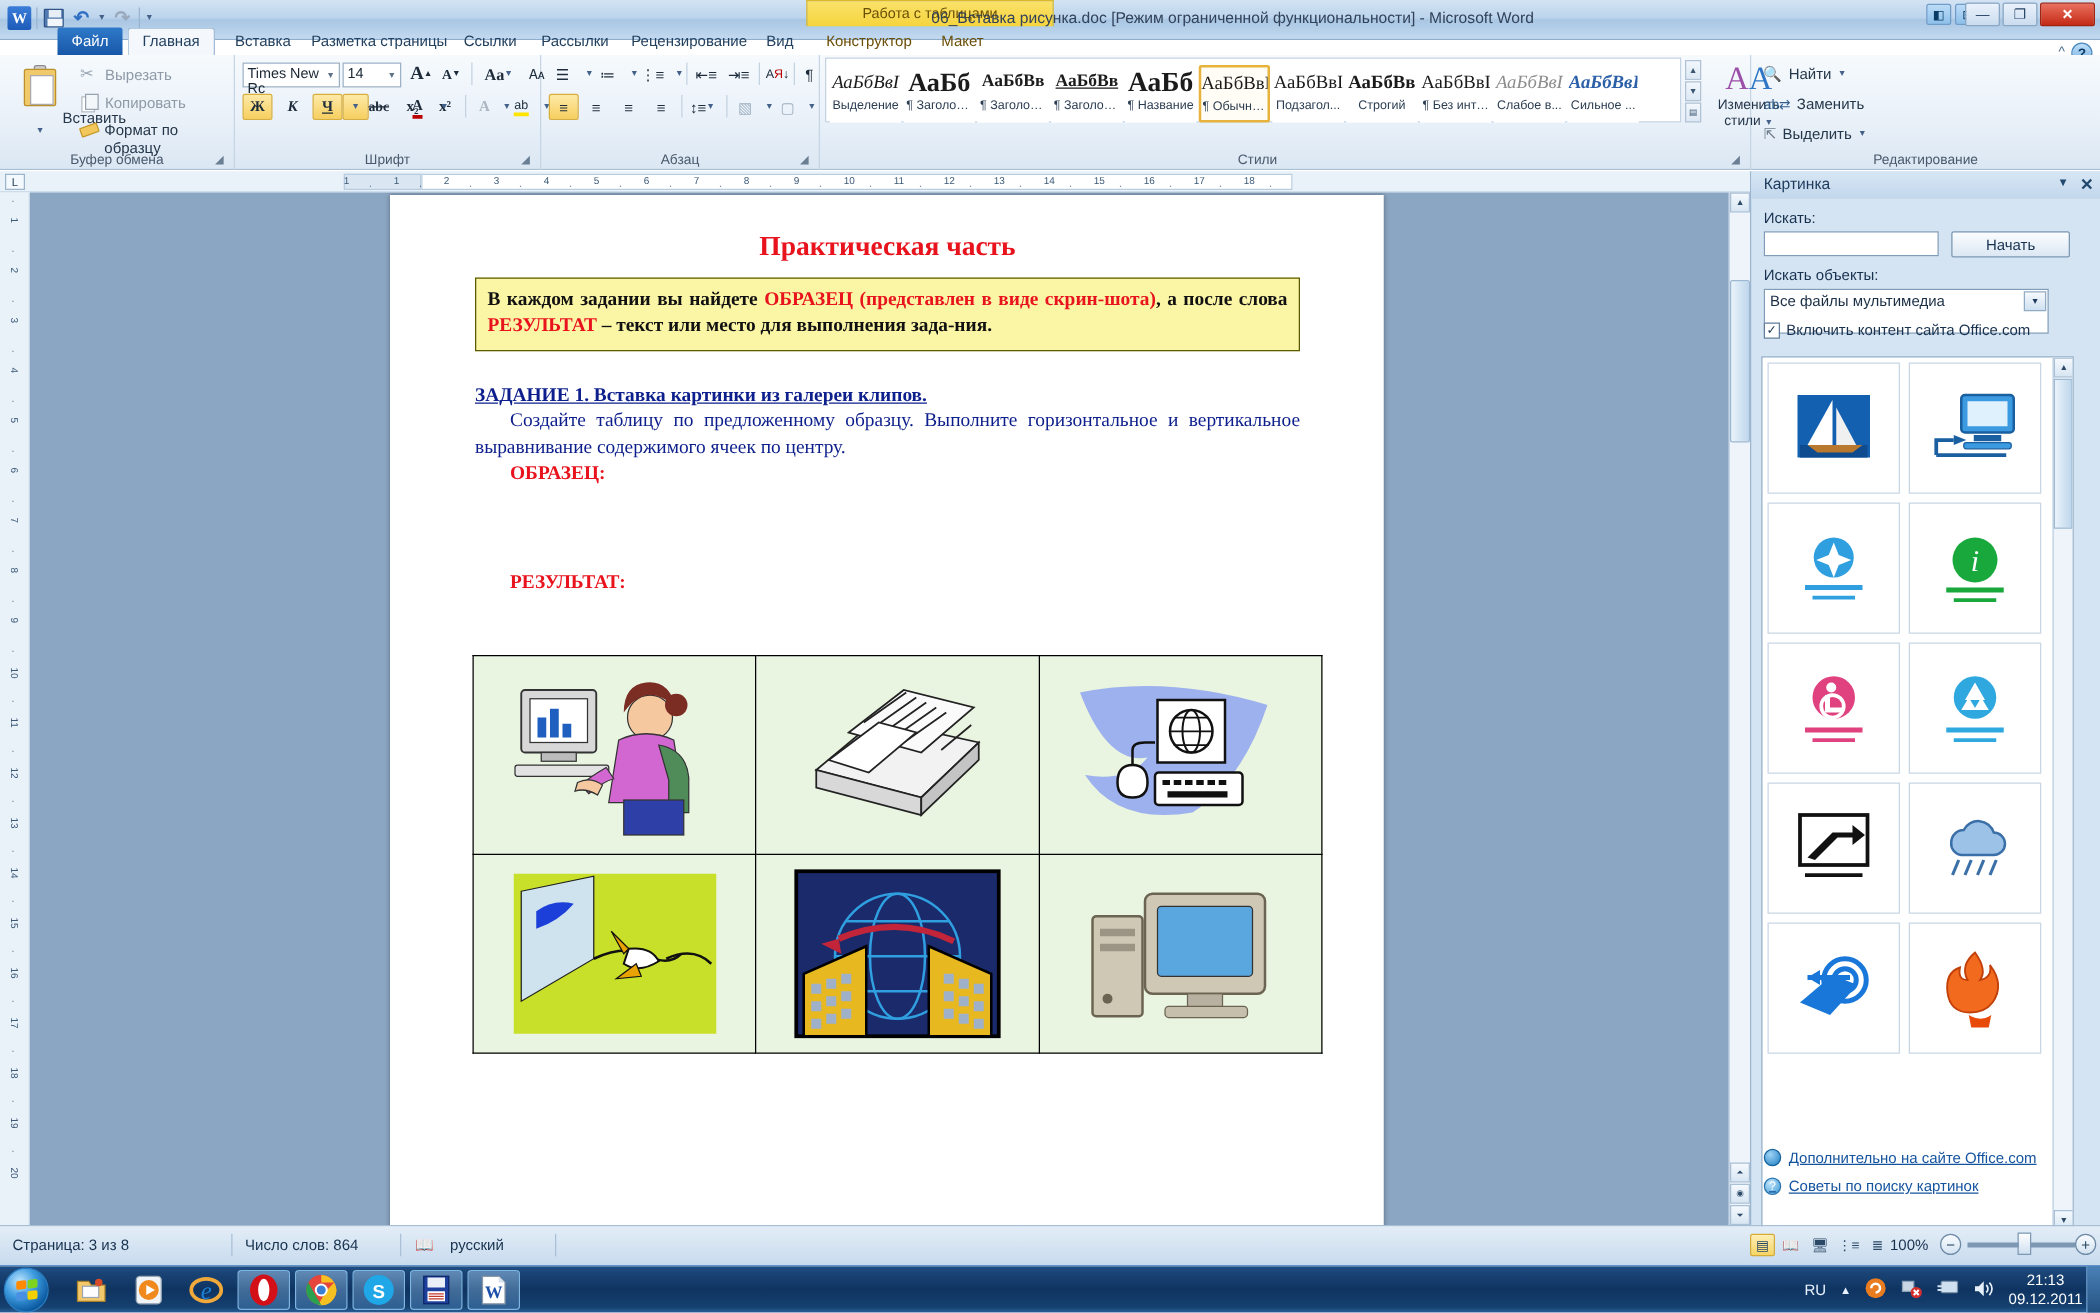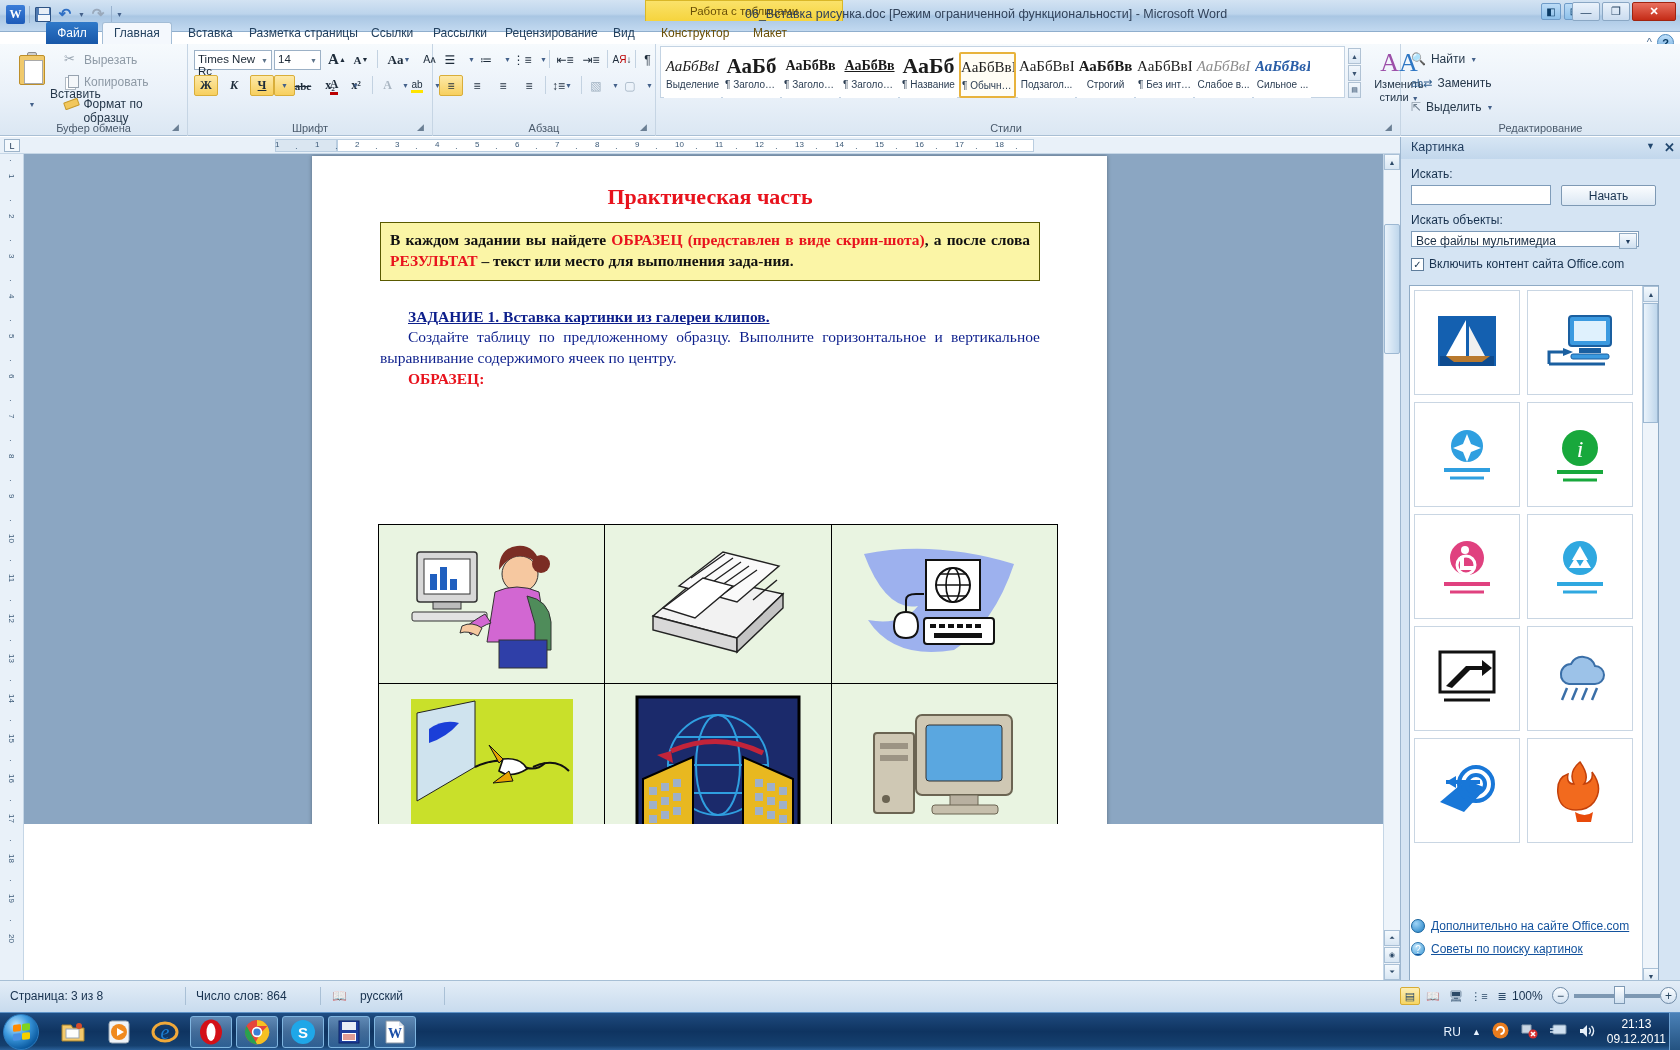--- a/index.html
+++ b/index.html
@@ -118,21 +118,21 @@
   }
   .rl-corner{position:absolute;left:4px;top:2px;width:16px;height:13px;border:1px solid #9db4ca;background:#f4f9fd;display:flex;align-items:center;justify-content:center;font-size:9px;color:#27405c;}
   .rl-track{position:absolute;left:275px;top:2px;height:13px;width:760px;background:#fff;border:1px solid #b9cde0;}
   .rl-track.grey{background:#dae6f1;}
   .ruler-v{
     position:absolute;left:0;top:154px;width:24px;height:826px;
     background:#e9f1f9;border-right:1px solid #c5d6e6;font-size:8px;color:#3c5a78;
   }
 
   
-  .docarea{position:absolute;left:24px;top:154px;width:1376px;height:670px;background:#8ba6c2;overflow:hidden;}
+  .docarea{position:absolute;left:24px;top:154px;width:1376px;height:826px;background:#8ba6c2;overflow:hidden;}
   .page{position:absolute;left:288px;top:2px;width:795px;height:830px;background:#fff;box-shadow:0 0 4px rgba(0,0,0,.35);}
   .pbody{position:absolute;left:68px;top:28px;width:660px;}
 
   h1.doc-title{
     font-family:"Liberation Serif",serif;font-size:22px;color:#e8131d;font-weight:bold;
     text-align:center;margin-bottom:12px;
   }
   .yellowbox{
     background:#fbf5a6;border:1px solid #5a5a00;padding:7px 9px 8px;
     font-family:"Liberation Serif",serif;font-size:15.5px;font-weight:bold;color:#111;
@@ -166,21 +166,21 @@
   }
   .pane-head{position:absolute;left:0;top:0;width:280px;height:22px;background:linear-gradient(to bottom,#d7e6f4,#c2d7ec);}
   .pane-title{position:absolute;left:10px;top:3px;font-size:12.5px;color:#1d3a5c;}
   .pane-x{position:absolute;right:6px;top:3px;font-size:13px;color:#22486f;font-weight:bold;}
   .pane-v{position:absolute;right:26px;top:4px;font-size:9px;color:#22486f;}
   .pn-label{position:absolute;left:10px;font-size:12px;color:#17314e;}
   .pn-input{position:absolute;left:10px;width:140px;height:20px;background:#fff;border:1px solid #7f9cb9;}
   .pn-btn{position:absolute;height:21px;border:1px solid #7e99b4;border-radius:2px;
           background:linear-gradient(to bottom,#fbfdff,#dbe7f3);font-size:12px;color:#17314e;
           display:flex;align-items:center;justify-content:center;}
-  .pn-select{position:absolute;left:10px;width:228px;height:16px;background:#fff;border:1px solid #7f9cb9;font-size:12px;color:#1a2e44;padding:2px 4px 0 4px;}
+  .pn-select{position:absolute;left:10px;width:228px;height:36px;background:#fff;border:1px solid #7f9cb9;font-size:12px;color:#1a2e44;padding:2px 4px 0 4px;}
   .pn-select .arrow{position:absolute;right:1px;top:1px;width:18px;height:16px;background:linear-gradient(to bottom,#f6fafe,#cfe0f0);border:1px solid #91abc4;display:flex;align-items:center;justify-content:center;font-size:7px;color:#1d3a5c;}
   .pn-check{position:absolute;left:10px;font-size:12px;color:#17314e;display:flex;align-items:center;gap:5px;}
   .cbx{width:13px;height:13px;background:#fff;border:1px solid #5f7d9b;display:flex;align-items:center;justify-content:center;font-size:10px;color:#14324f;}
   .results{
     position:absolute;left:8px;top:148px;width:250px;height:700px;background:#fff;border:1px solid #8faac4;overflow:hidden;
   }
   .resgrid{position:absolute;left:4px;top:4px;width:226px;display:flex;flex-wrap:wrap;gap:7px;}
   .rescell{width:106px;height:105px;background:#fff;border:1px solid #c9d6e3;display:flex;align-items:center;justify-content:center;}
   .res-scroll{position:absolute;right:0;top:0;width:16px;height:698px;background:#eef4fa;border-left:1px solid #bccfe1;}
   .pane-links{position:absolute;left:10px;bottom:24px;width:258px;}
@@ -587,24 +587,25 @@
   <div class="docarea">
     <div class="page">
       <div class="pbody">
         <h1 class="doc-title">Практическая часть</h1>
 
         <div class="yellowbox">
           <span>В каждом задании вы найдете </span><span class="red">ОБРАЗЕЦ (представлен в виде скрин-</span><span class="red">шота)</span><span>, а  после слова </span><span class="red">РЕЗУЛЬТАТ</span><span> – текст или место для выполнения зада-ния.</span>
         </div>
 
         <div class="task">
-          <span class="hd" style="margin-left:28px;">ЗАДАНИЕ 1.  Вставка картинки из галереи клипов.</span>
+          <span class="hd" style="">ЗАДАНИЕ 1.  Вставка картинки из галереи клипов.</span>
           <p>Создайте таблицу по предложенному образцу. Выполните горизонтальное и вертикальное выравнивание содержимого ячеек по центру.</p>
           <span class="label-red">ОБРАЗЕЦ:</span>
           <div class="sp"></div>
+          <span class="label-red">РЕЗУЛЬТАТ:</span>
         </div>
       </div>
 
       <table class="clip-table">
         <tbody>
             <tr>
           <td>
             <div class="cellimg">
               <svg width="170" height="140" viewBox="0 0 170 140">
                 <rect x="10" y="18" width="60" height="50" rx="3" fill="#d8d8d8" stroke="#333" stroke-width="1.5"></rect>

